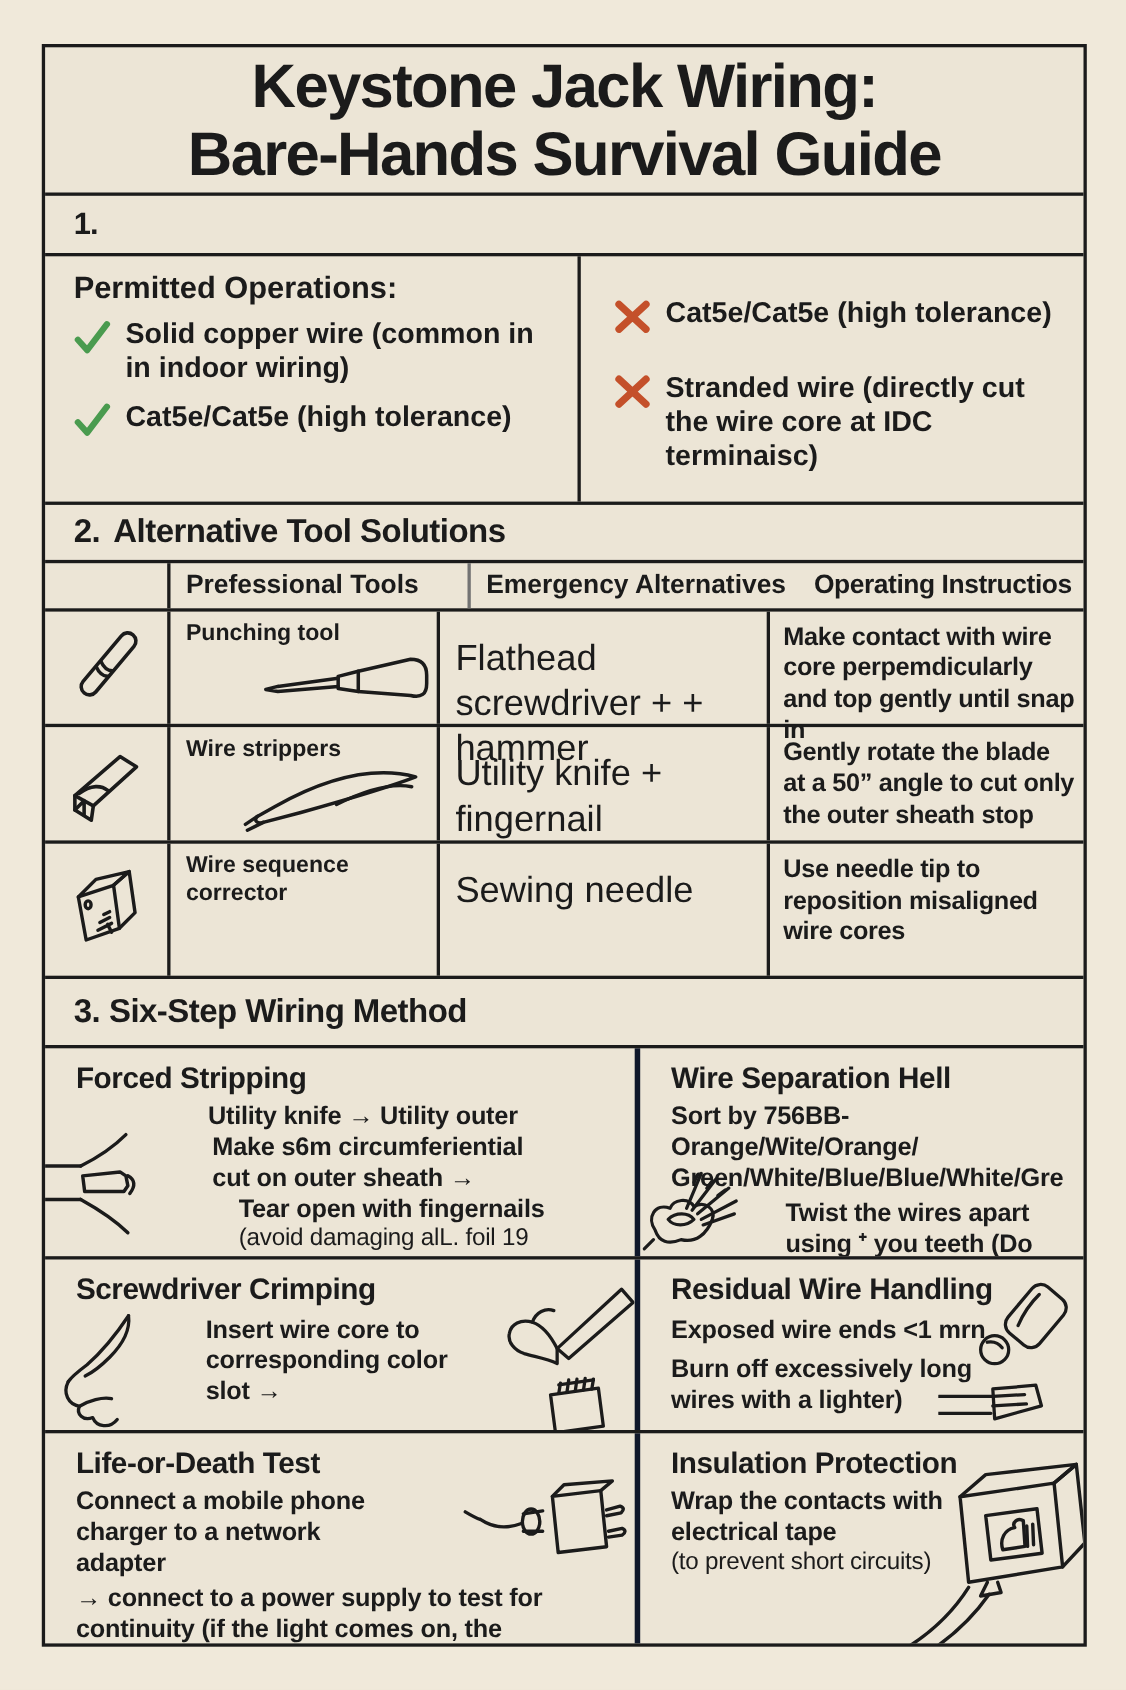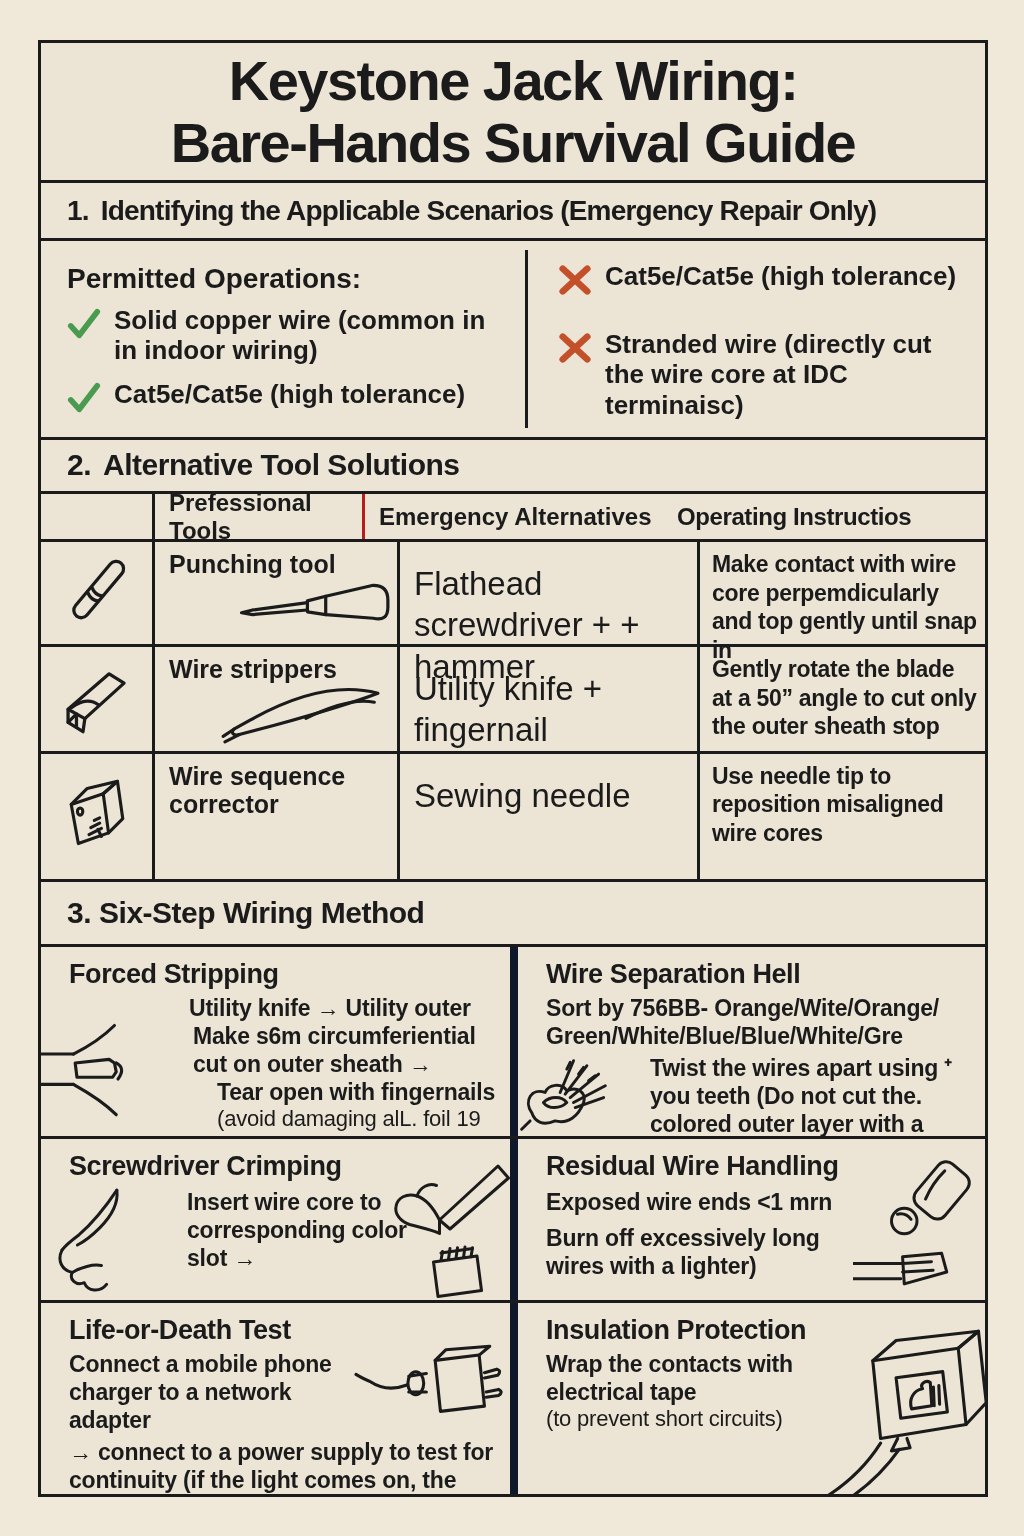--- a/index.html
+++ b/index.html
@@ -24,71 +24,70 @@
   .title-line { font-weight:700; font-size:56px; letter-spacing:-1.5px; line-height:1.1; }
 
   
   .sec-header { display:flex; align-items:center; padding-left:26px; font-weight:700; }
   .sec-header .num { margin-right:12px; }
   .s1h { height:60px; font-size:28px; letter-spacing:-0.8px; }
   .s2h { height:57px; font-size:30px; letter-spacing:-0.5px; }
   .s3h { height:68px; font-size:30px; letter-spacing:-0.5px; }
 
   
-  .s1-body { height:199px; display:flex;align-items:center; }
+  .s1-body { height:226px; display:flex; }
   .s1-left { width:487px; border-right:3px solid #1b1b1b; padding:13px 14px 0 26px; }
   .s1-right { flex:1; padding:36px 10px 0 30px; }
   .s1-subhead { font-size:28px; font-weight:700; margin-bottom:10px; }
   .check-item, .cross-item { display:flex; gap:13px; font-size:26px; font-weight:600; line-height:1.18; margin-bottom:13px; }
   .cross-item { margin-bottom:32px; }
   .mark { flex:0 0 auto; margin-top:2px; }
 
   
   .tbl-head { height:48px; display:flex; font-weight:700; font-size:24px; align-items:center; }
   .tbl-head .c1 { width:114px; height:100%; border-right:3px solid #1b1b1b; }
-  .tbl-head .c2 { width:210px; height:100%; border-right:3px solid #b91c1c; display:flex; align-items:center; padding-left:14px; }
+  .tbl-head .c2 { width:273px; height:100%; border-right:3px solid #737373; display:flex; align-items:center; padding-left:14px; }
   .tbl-head .c3 { width:300px; height:100%; display:flex; align-items:center; padding-left:14px;text-align:center; }
   .tbl-head .c4 { flex:1; height:100%; display:flex; align-items:center; padding-left:12px; letter-spacing:-0.4px; }
   .tbl-row { display:flex; }
   .tr1 { height:105px; } .tr2 { height:110px; } .tr3 { height:134px; }
   .tbl-row .c1 { width:114px; border-right:3px solid #1b1b1b; display:flex; align-items:center; justify-content:center; }
   .tbl-row .c2 { width:245px; border-right:3px solid #1b1b1b; padding:8px 8px 0 14px; position:relative; overflow:hidden; }
   .tbl-row .c3 { width:300px; border-right:3px solid #1b1b1b; padding:8px 10px 0 14px; }
   .tbl-row .c4 { flex:1; padding:8px 8px 0 12px; }
-  .pro-label { font-size:25px; font-weight:600; line-height:1.15; }
+  .pro-label { font-size:21px; font-weight:600; line-height:1.15; }
   .alt-label { font-size:33px; font-weight:400; line-height:1.25;margin-top:13px; }
   .ins-label { font-size:23px; font-weight:600; line-height:1.24; letter-spacing:-0.3px; }
   .pro-art { position:absolute; right:6px; bottom:2px; }
 
   
   .step-row { display:flex; }
   .sr1 { height:192px; } .sr2 { height:172px; } .sr3 { flex:1; }
   .step-cell { position:relative; overflow:hidden; padding:12px 14px 0 28px; }
-  .step-left { width:477px; border-right:8px solid #0f172a; }
+  .step-left { width:541px; border-right:5px solid #0f172a; }
   .step-right { flex:1; }
   .step-title { font-size:27px; font-weight:700; letter-spacing:-0.4px; margin-bottom:4px; }
   .step-text { font-size:23px; font-weight:600; line-height:1.22; letter-spacing:-0.2px; }
   .small-note { font-size:22px; font-weight:500; }
   .abs { position:absolute; }
 
   svg.lineart { display:block; }
 </style>
 </head>
 <body>
 
 <div class="frame">
 
   <div class="title-block bb">
     <div class="title-line">Keystone Jack Wiring:</div>
     <div class="title-line">Bare-Hands Survival Guide</div>
   </div>
 
   <div class="sec-header s1h bb">
     <span class="num">1.</span>
-    <span>Identifying the Applicable Scenarios (Emergency Repair Only)</span>
   </div>
 
   <div class="s1-body bb">
     <div class="s1-left">
       <div class="s1-subhead">Permitted Operations:</div>
       <div class="check-item">
         <span class="mark">
           <svg class="lineart" viewBox="0 0 36 36" width="34" height="34">
               <path d="M4 20 L13 30 L32 5" fill="none" stroke="#4a9b4f" stroke-width="6" stroke-linecap="round" stroke-linejoin="round"></path>
             </svg>

